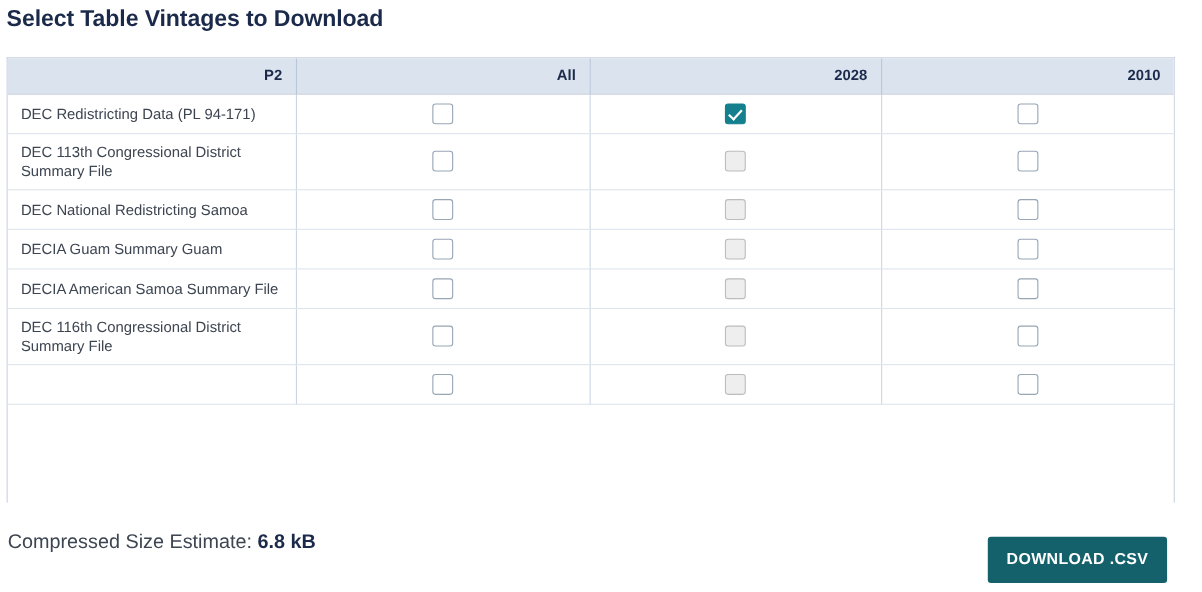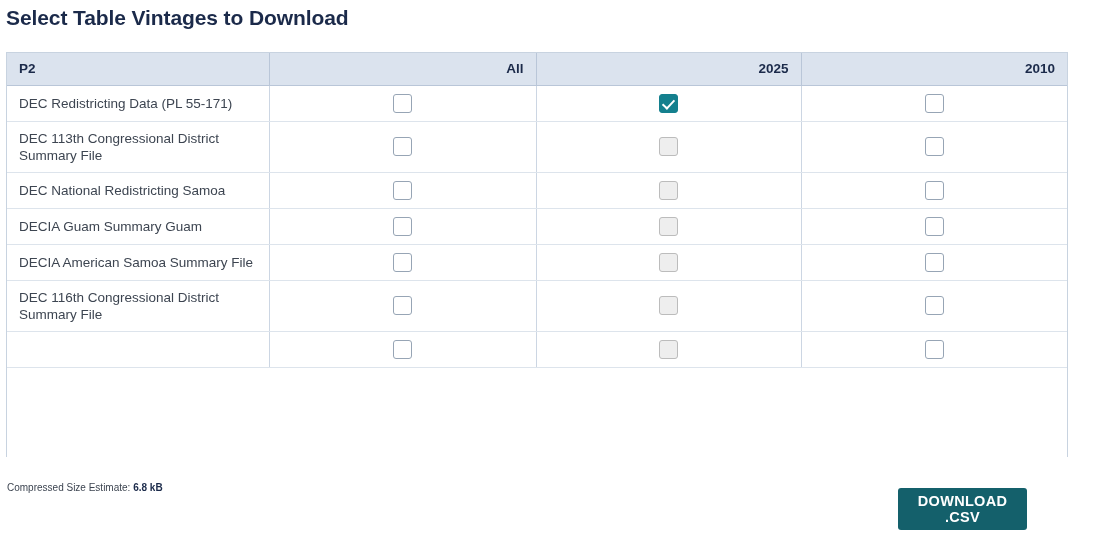--- a/index.html
+++ b/index.html
@@ -56,21 +56,21 @@
     color: #1b2a4a;
     font-size: 13.5px;
     font-weight: bold;
     height: 32px;
     padding: 0 12px;
     border-right: 1px solid #b9c6d8;
     border-bottom: 1px solid #b9c6d8;
     text-align: right;
     white-space: nowrap;
   }
-  thead th.th-label { text-align: left; }
+  thead th.th-label { text-align: right; }
   thead th:last-child { border-right: none; }
 
   tbody td {
     border-right: 1px solid #ccd6e3;
     border-bottom: 1px solid #dde4ec;
     font-size: 13.5px;
     color: #3d4551;
     padding: 8px 12px;
     vertical-align: middle;
     line-height: 17px;
@@ -128,33 +128,33 @@
     position: absolute;
     left: 0;
     top: 470px;
     width: 1093px;
     height: 68px;
   }
   .size-estimate {
     position: absolute;
     left: 7px;
     top: 12px;
-    font-size: 10px;
+    font-size: 18px;
     color: #3d4551;
     white-space: nowrap;
   }
   .size-estimate .value {
     font-weight: bold;
     color: #1b2a4a;
   }
   .download-button {
     position: absolute;
     left: 898px;
     top: 18px;
-    width: 129px;
+    width: 163px;
     height: 42px;
     background: #14606b;
     color: #ffffff;
     border: none;
     border-radius: 3px;
     font-family: "Liberation Sans", sans-serif;
     font-size: 14.5px;
     font-weight: bold;
     letter-spacing: 0.3px;
     cursor: pointer;
@@ -170,27 +170,27 @@
     <colgroup>
       <col class="c-label">
         <col class="c-all">
         <col class="c-2020">
         <col class="c-2010">
     </colgroup>
     <thead>
       <tr>
         <th class="th-label">P2</th>
         <th>All</th>
-        <th>2025</th>
+        <th>2028</th>
         <th>2010</th>
       </tr>
     </thead>
     <tbody id="table-body">
         <tr>
-          <td class="cell-label">DEC Redistricting Data (PL 55-171)</td>
+          <td class="cell-label">DEC Redistricting Data (PL 94-171)</td>
           <td class="cell-check"><span class="cb"></span></td>
           <td class="cell-check"><span class="cb checked"></span></td>
           <td class="cell-check"><span class="cb"></span></td>
         </tr>
         <tr>
           <td class="cell-label">DEC 113th Congressional District Summary File</td>
           <td class="cell-check"><span class="cb"></span></td>
           <td class="cell-check"><span class="cb disabled"></span></td>
           <td class="cell-check"><span class="cb"></span></td>
         </tr>

